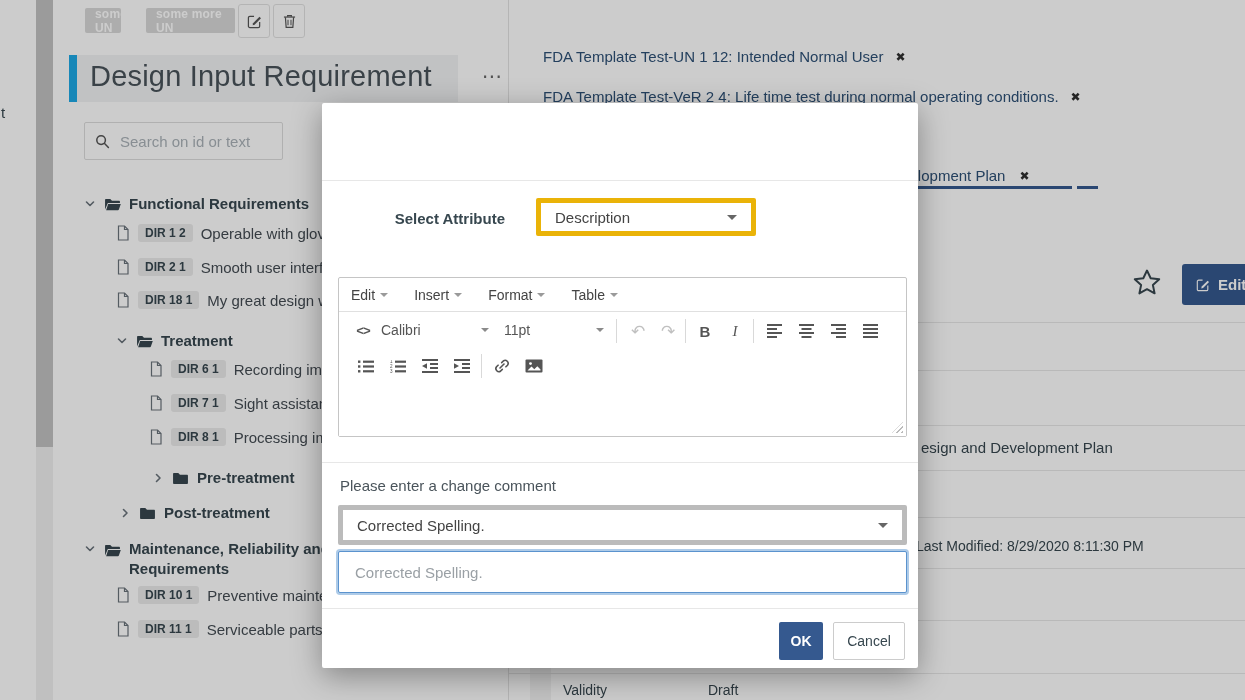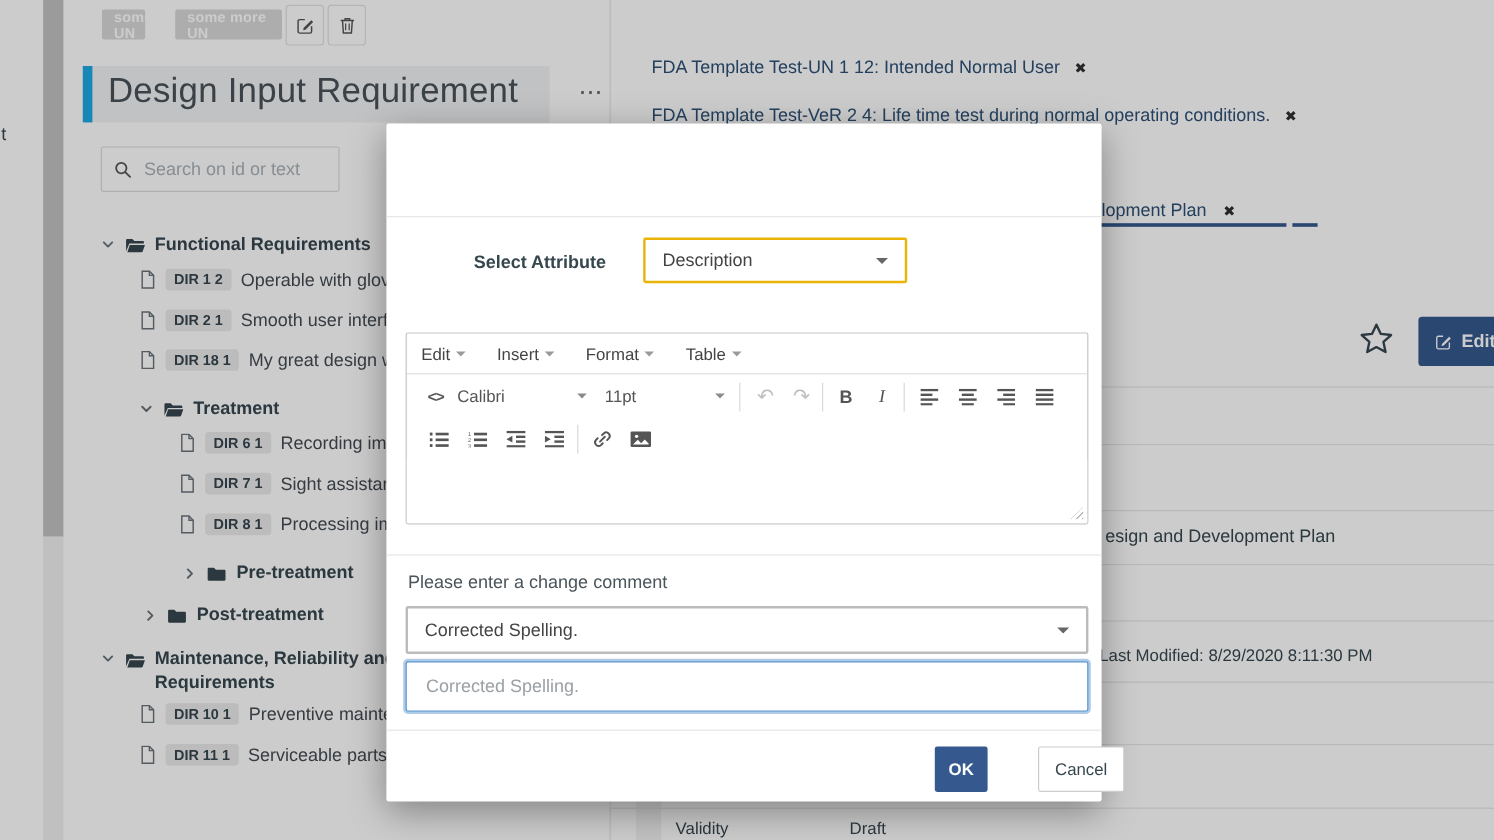--- a/index.html
+++ b/index.html
@@ -58,21 +58,21 @@
   #field-validity-label{left:54px;top:682px;font-size:14px;color:#37474f;}
   #field-validity-value{left:199px;top:682px;font-size:14px;color:#37474f;}
 
   
   #backdrop{left:0;top:0;width:1245px;height:700px;background:rgba(0,0,0,0.2);}
   #modal{left:322px;top:103px;width:596px;height:565px;background:#fff;border-radius:2px;
         box-shadow:0 8px 30px rgba(0,0,0,.35);}
   #modal-title{left:23px;top:16px;font-size:23px;color:#37474f;}
   .mhr{position:absolute;left:0;width:596px;height:1px;background:#e7e7e7;}
   #attr-label{left:0;top:107px;width:183px;text-align:right;font-size:15px;font-weight:bold;color:#37474f;}
-  .selectbox{position:absolute;border:2px solid #eab308;border-radius:2px;background:#fff;display:flex;align-items:center;
+  .selectbox{position:absolute;border:5px solid #eab308;border-radius:2px;background:#fff;display:flex;align-items:center;
         padding:0 14px;font-size:15px;color:#444;box-sizing:border-box;}
   .selectbox .grow{flex:1;}
   .caret{width:0;height:0;border-left:5px solid transparent;border-right:5px solid transparent;border-top:5px solid #666;}
   #attr-select{left:214px;top:95px;width:220px;height:38px;}
 
   #editor{left:16px;top:174px;width:569px;height:160px;border:1px solid #c5c5c5;border-radius:2px;box-sizing:border-box;background:#fff;}
   #menubar{position:absolute;left:0;top:0;width:100%;height:34px;border-bottom:1px solid #e0e0e0;display:flex;align-items:center;
         padding-left:12px;gap:26px;box-sizing:border-box;}
   .menu-item{display:flex;align-items:center;gap:5px;font-size:14px;color:#444;}
   .mcaret{width:0;height:0;border-left:4px solid transparent;border-right:4px solid transparent;border-top:4px solid #9a9a9a;}
@@ -90,21 +90,21 @@
 
   #comment-label{left:18px;top:374px;font-size:15px;color:#4a545b;}
   #comment-select{left:16px;top:402px;width:569px;height:40px;border-color:#bbb;}
   #comment-input{left:16px;top:448px;width:569px;height:42px;border:1px solid #5b93ce;border-radius:2px;
         box-shadow:0 0 0 2px #aecbe8;display:flex;align-items:center;padding:0 14px;box-sizing:border-box;background:#fff;}
   #comment-input input{border:none;outline:none;width:100%;font-size:15px;color:#444;font-family:inherit;background:transparent;}
   #comment-input input::placeholder{color:#9aa0a5;}
   #ok-btn{left:457px;top:519px;width:44px;height:38px;background:#35598f;color:#fff;border:none;border-radius:2px;
         font-size:14px;font-weight:bold;font-family:inherit;}
   #cancel-btn{left:511px;top:519px;width:72px;height:38px;background:#fff;color:#37474f;border:1px solid #ccc;border-radius:2px;
-        font-size:14px;font-family:inherit;box-sizing:border-box;margin-left:32px;}
+        font-size:14px;font-family:inherit;box-sizing:border-box;}
   .code-ic{font-family:"Liberation Mono","DejaVu Sans Mono",monospace;font-size:13px;font-weight:bold;letter-spacing:-1px;}
   .b-ic{font-size:15px;font-weight:bold;}
   .i-ic{font-size:15px;font-style:italic;font-family:"Liberation Serif","DejaVu Serif",serif;}
   .ur-ic{font-size:17px;}
   svg.ic{display:block;}
 </style>
 </head>
 <body>
 
 <svg width="0" height="0" style="position:absolute">

